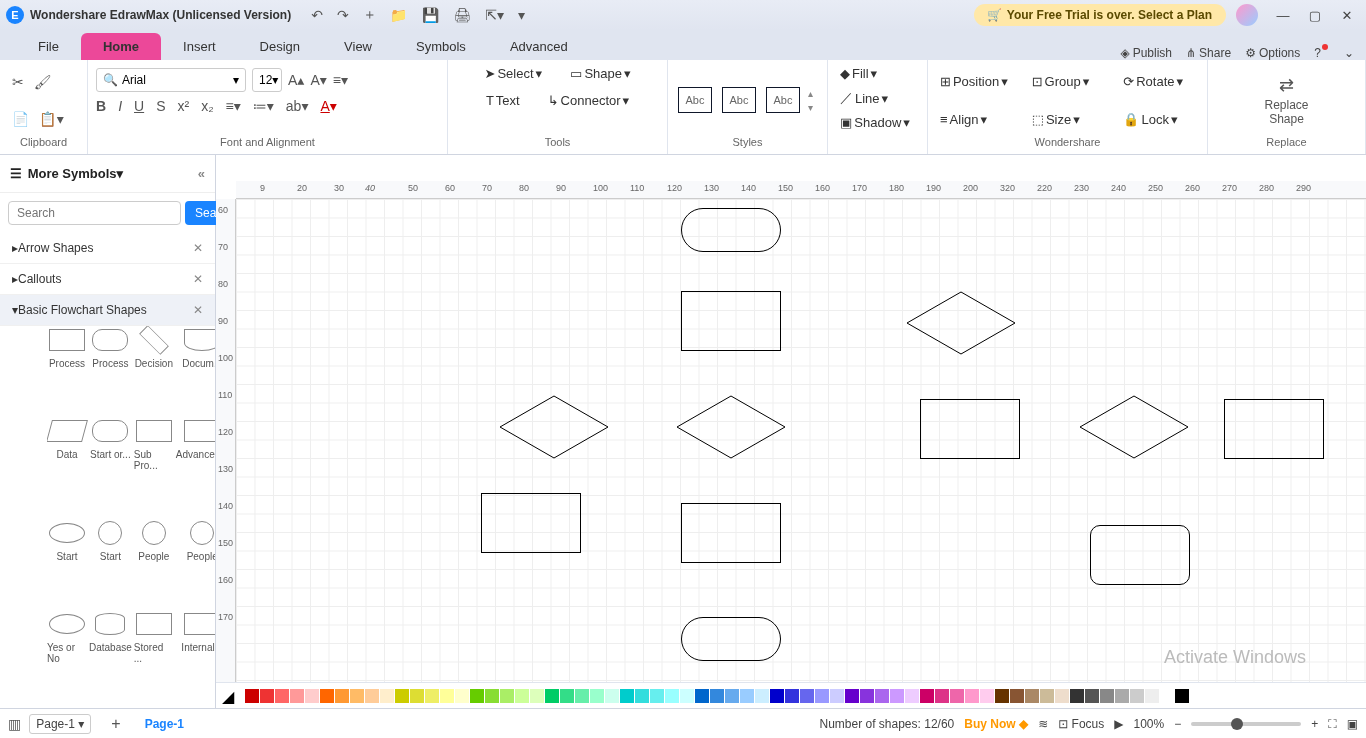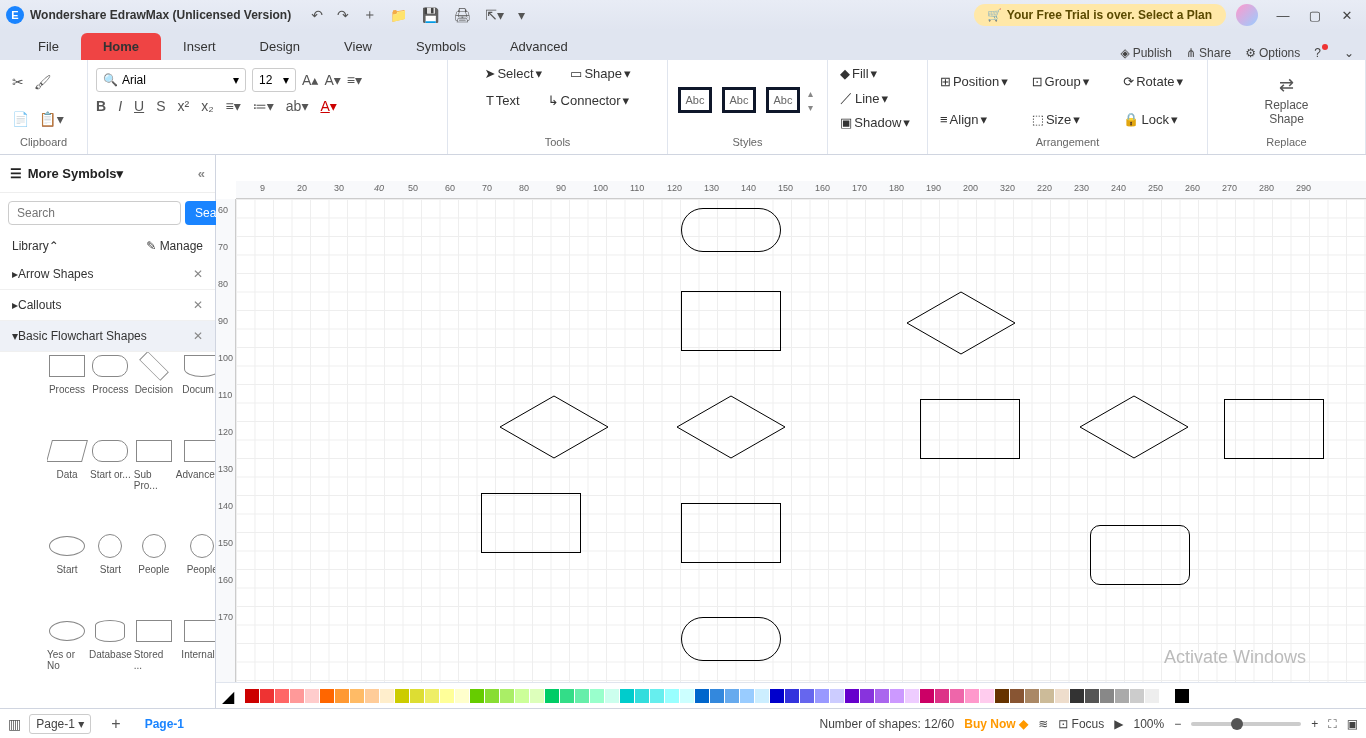--- a/index.html
+++ b/index.html
@@ -11,35 +11,35 @@
 .titlebar .title { font-weight:600; }
 .titlebar .qat { margin-left:20px; display:flex; gap:14px; align-items:center; color:#555; }
 .titlebar .trial { margin-left:auto; background:#ffe8a8; border-radius:14px; padding:4px 14px; font-size:12px; font-weight:600; color:#5b4a00; display:flex; align-items:center; gap:4px; }
 .titlebar .syswin { display:flex; gap:6px; margin-left:12px; align-items:center; }
 .titlebar .avatar { width:22px; height:22px; border-radius:50%; background:linear-gradient(135deg,#f9c,#9cf); margin-left:10px; }
 .titlebar .winbtn { width:26px; text-align:center; font-size:13px; color:#444; cursor:pointer; }
 
 
 .menubar { height:30px; background:#e0e5f0; display:flex; align-items:flex-end; padding-left:16px; font-size:13px; color:#333; }
 .menubar .mtab { padding:6px 22px; cursor:pointer; }
-.menubar .mtab.active { background:#ef4444; border-radius:6px 6px 0 0; font-weight:600; }
+.menubar .mtab.active { background:#ec4899; border-radius:6px 6px 0 0; font-weight:600; }
 .menubar .right { margin-left:auto; display:flex; gap:14px; padding-right:12px; align-items:center; color:#444; font-size:12px; }
 .menubar .right span { display:flex; align-items:center; gap:3px; }
 .menubar .reddot { width:6px; height:6px; background:#e33; border-radius:50%; display:inline-block; position:relative; top:-6px; left:-2px; }
 
 
 .ribbon { height:95px; background:#fff; border-bottom:1px solid #d0d5e0; display:flex; }
 .rgroup { border-right:1px solid #e0e5ee; padding:4px 8px; display:flex; flex-direction:column; }
 .rgroup .rbody { flex:1; display:flex; align-items:center; gap:6px; }
 .rgroup .rlabel { text-align:center; font-size:11px; color:#666; padding-bottom:2px; }
 .ico { display:inline-flex; align-items:center; justify-content:center; color:#555; font-size:14px; }
 .rbtn { padding:2px 4px; cursor:pointer; display:flex; align-items:center; gap:2px; color:#333; font-size:13px; }
 .fontbox { border:1px solid #ccc; border-radius:3px; height:24px; display:flex; align-items:center; padding:0 6px; background:#fff; font-size:12px; }
 .fontbox .sico { color:#888; margin-right:4px; }
-.stylepreview { border:3px solid #0f172a; width:34px; height:26px; margin:2px; display:flex; align-items:center; justify-content:center; font-size:11px; color:#666; background:#fff; }
+.stylepreview { border:1px solid #0f172a; width:34px; height:26px; margin:2px; display:flex; align-items:center; justify-content:center; font-size:11px; color:#666; background:#fff; }
 .vcol { display:flex; flex-direction:column; gap:3px; }
 
 
 .doctabs { height:26px; background:#f5f7fb; border-bottom:1px solid #d0d5e0; display:flex; align-items:center; font-size:12px; padding-left:230px; }
 .dtab { width:160px; display:flex; align-items:center; gap:6px; padding:0 8px; height:100%; border-right:1px solid #e0e5ee; color:#444; cursor:pointer; }
 .dtab.active { color:#1a84ff; font-weight:600; }
 .dtab .dico { width:12px; height:12px; background:#888; border-radius:2px; }
 .dtab.active .dico { background:#1a84ff; }
 .dtab .ddot { width:6px; height:6px; border-radius:50%; margin-left:auto; }
 .dtab .dclose { margin-left:auto; color:#888; }
@@ -154,21 +154,21 @@
     <div class="rlabel">Clipboard</div>
   </div>
   <div class="rgroup" style="width:360px">
     <div class="rbody vcol" style="align-items:flex-start;gap:6px;padding-top:4px">
       <div style="display:flex;gap:6px;align-items:center">
         <div class="fontbox" style="width:150px">
             <span class="sico">🔍</span>
             <span>Arial</span>
             <span style="margin-left:auto">▾</span>
           </div>
-        <div class="fontbox" style="width:44px">
+        <div class="fontbox" style="width:30px">
             <span>12</span>
             <span style="margin-left:auto">▾</span>
           </div>
         <span class="ico">A▴</span>
         <span class="ico">A▾</span>
         <span class="ico">≡▾</span>
       </div>
       <div style="display:flex;gap:12px;align-items:center">
         <span class="ico">
             <b>B</b>
@@ -181,20 +181,21 @@
           </span>
         <span class="ico">S</span>
         <span class="ico">x²</span>
         <span class="ico">x₂</span>
         <span class="ico">≡▾</span>
         <span class="ico">≔▾</span>
         <span class="ico">ab▾</span>
         <span class="ico" style="color:#c00"><u>A</u>▾</span>
       </div>
     </div>
+    <div class="rlabel">Font and Alignment</div>
   </div>
   <div class="rgroup" style="width:220px">
     <div class="rbody vcol" style="gap:8px">
       <div style="display:flex;gap:20px">
         <div class="rbtn"><span>➤</span><span>Select</span>▾</div>
         <div class="rbtn"><span>▭</span><span>Shape</span>▾</div>
       </div>
       <div style="display:flex;gap:20px">
         <div class="rbtn">
             <span>T</span>
@@ -227,21 +228,21 @@
   </div>
   <div class="rgroup" style="width:280px">
     <div class="rbody" style="display:grid;grid-template-columns:1fr 1fr 1fr;gap:4px 12px;font-size:12px;color:#555">
       <span class="rbtn">⊞ <span>Position</span>▾</span>
       <span class="rbtn">⊡ <span>Group</span>▾</span>
       <span class="rbtn">⟳ <span>Rotate</span>▾</span>
       <span class="rbtn">≡ <span>Align</span>▾</span>
       <span class="rbtn">⬚ <span>Size</span>▾</span>
       <span class="rbtn">🔒 <span>Lock</span>▾</span>
     </div>
-    <div class="rlabel">Arrangement</div>
+    <div class="rlabel">Wondershare</div>
   </div>
   <div class="rgroup" style="flex:1">
     <div class="rbody" style="justify-content:center">
       <div class="vcol" style="align-items:center;font-size:12px;color:#555">
         <span style="font-size:18px">⇄</span>
         <span style="white-space:pre;text-align:center;line-height:1.1">Replace
 Shape</span>
       </div>
     </div>
     <div class="rlabel">Replace</div>
@@ -251,24 +252,20 @@
 <div class="leftpanel">
   <div class="hdr">
     <span style="margin-right:6px">☰</span>
     <span>More Symbols</span>▾
     <span class="collapse">«</span>
   </div>
   <div class="searchrow">
     <input placeholder="Search" style="">
     <button>Search</button>
   </div>
-  <div class="librow">
-    <span>Library</span> ⌃
-    <span class="manage">✎ <span>Manage</span></span>
-  </div>
   <div class="cat">▸ <span>Arrow Shapes</span><span class="x">✕</span></div>
   <div class="cat">▸ <span>Callouts</span><span class="x">✕</span></div>
   <div class="cat active">▾ <span>Basic Flowchart Shapes</span><span class="x">✕</span></div>
   <div class="shapesgrid" id="shapesgrid">
       <div class="shapecell">
         <div class="sbox">
           <div class="sb-rect"></div>
         </div>
         <span>Process</span>
       </div>
@@ -392,21 +389,21 @@
       <span class="ddot" style="background:#f50"></span>
     </div>
     <div class="addtab">+</div>
   </div>
 
 <div class="canvaswrap">
   <div class="hruler" id="hruler">
       <span style="left: 24px;">9</span>
       <span style="left: 61px;">20</span>
       <span style="left: 98px;">30</span>
-      <span style="left: 138px; font-style: italic;">40</span>
+      <span style="left: 129px; font-style: italic;">40</span>
       <span style="left: 172px;">50</span>
       <span style="left: 209px;">60</span>
       <span style="left: 246px;">70</span>
       <span style="left: 283px;">80</span>
       <span style="left: 320px;">90</span>
       <span style="left: 357px;">100</span>
       <span style="left: 394px;">110</span>
       <span style="left: 431px;">120</span>
       <span style="left: 468px;">130</span>
       <span style="left: 505px;">140</span>

